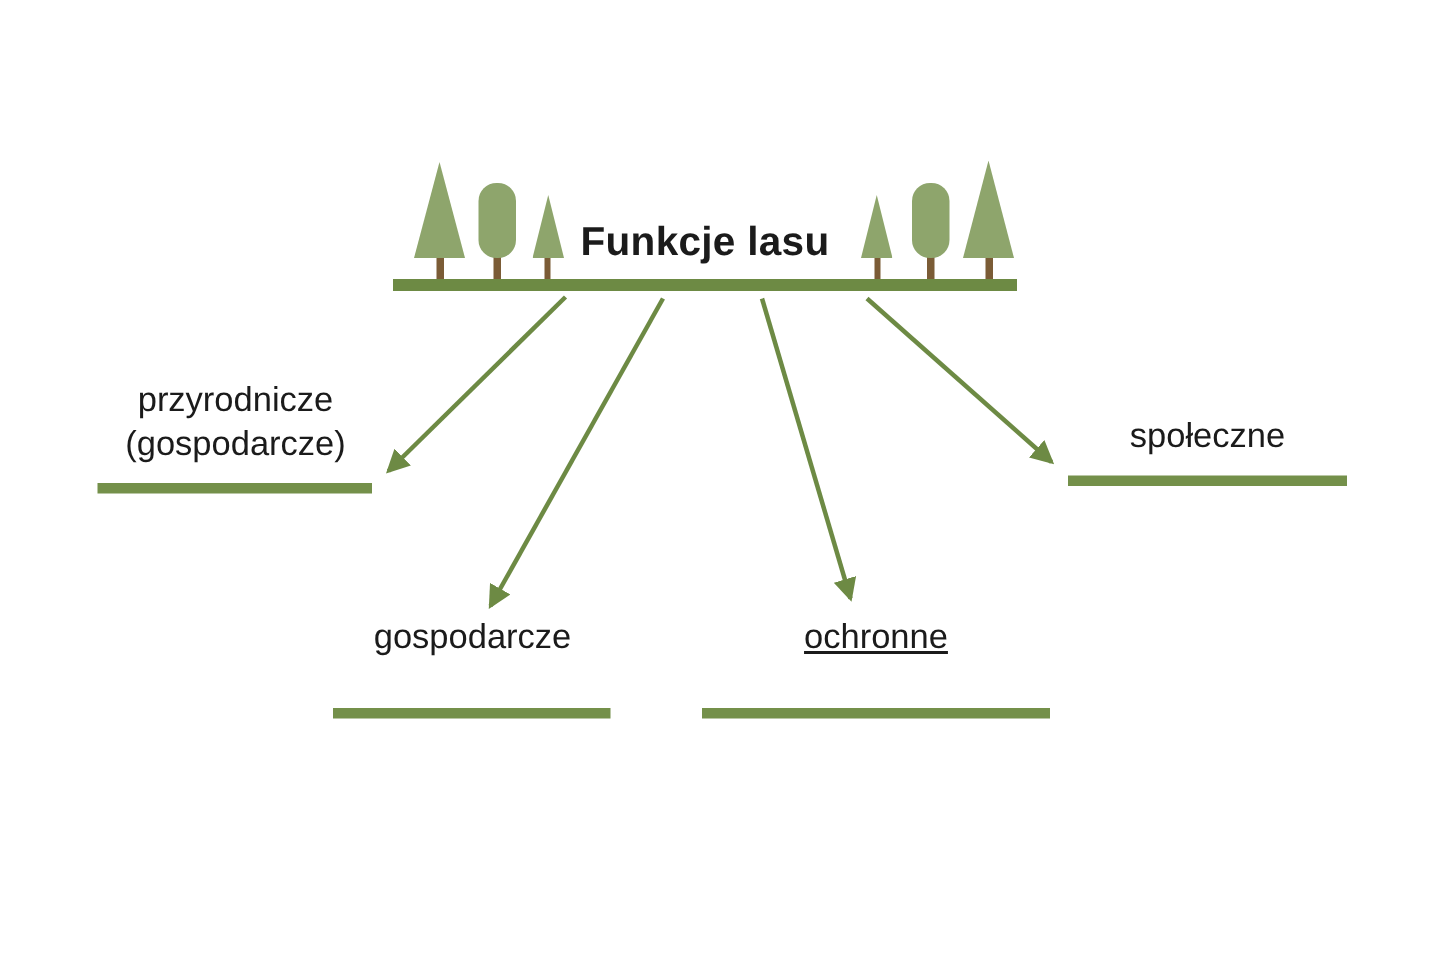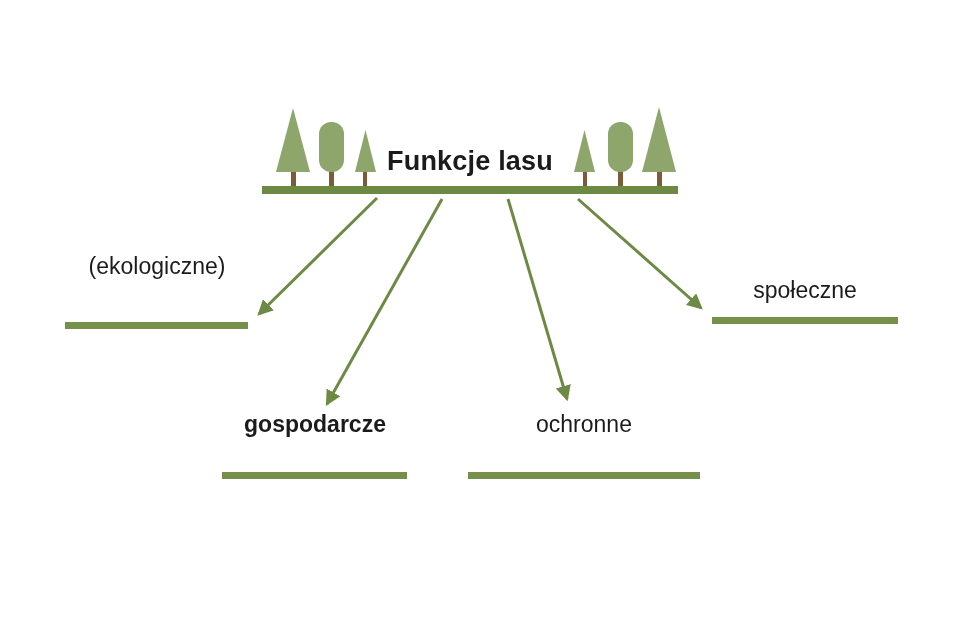--- a/index.html
+++ b/index.html
@@ -105,30 +105,31 @@
     <div class="deciduous" style="left:608px; top:122px; width:25px; height:50px;"></div>
     <div class="trunk" style="left:657px; top:168px; width:5px;  height:18px;"></div>
     <div class="conifer" style="left:642px; top:107px; width:34px; height:65px;"></div>
 
     <div class="ground"></div>
 
     <h1 class="title">Funkcje lasu</h1>
   </div>
 
   <div class="label" style="left:37px; top:252px; width:240px;">
-    <div>(ekologiczne)</div>
+    <div>przyrodnicze</div>
+    <div>(gospodarcze)</div>
   </div>
   <div class="bar" style="left:65px; top:322px; width:183px;"></div>
 
-  <div class="label" style="left:195px; top:410px; width:240px;font-weight:bold;">
+  <div class="label" style="left:195px; top:410px; width:240px;">
     <div>gospodarcze</div>
   </div>
   <div class="bar" style="left:222px; top:472px; width:185px;"></div>
 
-  <div class="label" style="left:454px; top:410px; width:260px;">
+  <div class="label" style="left:454px; top:410px; width:260px;text-decoration:underline;">
     <div>ochronne</div>
   </div>
   <div class="bar" style="left:468px; top:472px; width:232px;"></div>
 
   <div class="label" style="left:705px; top:276px; width:200px;">
     <div>społeczne</div>
   </div>
   <div class="bar" style="left:712px; top:317px; width:186px;"></div>
 
 </div>

